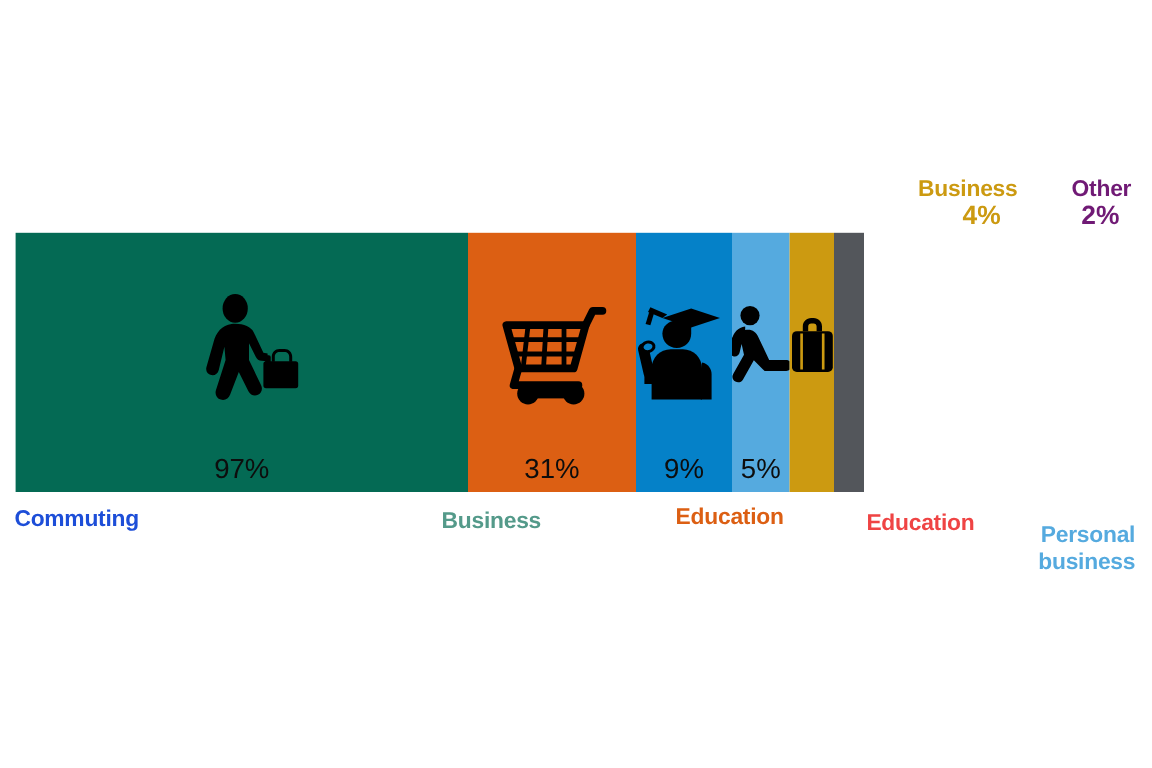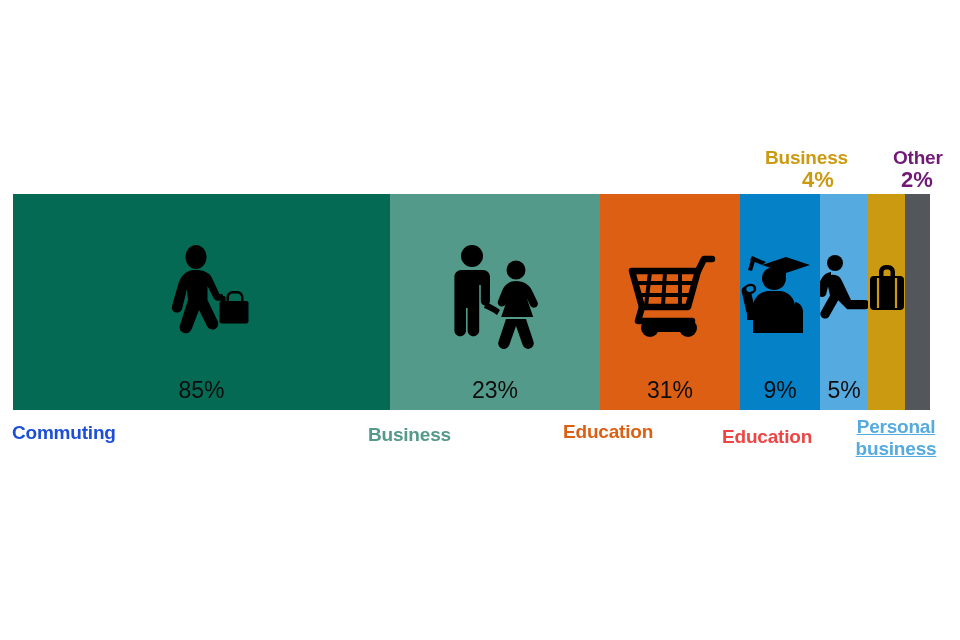--- a/index.html
+++ b/index.html
@@ -109,21 +109,21 @@
     font-weight: bold;
     font-size: 19px;
     line-height: 1.18;
     white-space: pre-line;
     letter-spacing: -0.2px;
   }
   #label-commuting      { left: 12px;  top: 422px; }
   #label-leisure        { left: 368px; top: 424px; }
   #label-shopping       { left: 563px; top: 421px; }
   #label-education      { left: 722px; top: 426px; }
-  #label-personal       { left: 846px; top: 416px; text-align: center; width: 100px; text-decoration: underline;}
+  #label-personal       { left: 846px; top: 436px; text-align: right; width: 100px;}
 </style>
 </head>
 <body>
 
 <div id="chart-root">
 
   <div class="top-callout" id="callout-business" style="color:#CC9A11">
     <span class="cat">Business</span>
     <span class="pct">4%</span>
   </div>
@@ -140,41 +140,23 @@
         <svg width="110" height="110" viewBox="0 0 110 110" aria-hidden="true">
           <g fill="#000000">
             <ellipse cx="49" cy="17" rx="10.5" ry="12"></ellipse>
             <path d="M46 30 C38 31 33 37 31 45 L25 66 C24.2 69.2 26 72 29 72.6 C32 73.2 34.6 71.4 35.3 68.3 L40 49 L41 60 L33 85 C31.8 88.6 33.6 92 37 93 C40.4 94 43.6 92.2 44.8 88.8 L52 70 L60 86 C61.6 89.2 65 90.4 68 89 C71 87.6 72.1 84 70.6 81 L60.5 60 L60.5 46 L66 57 C67 59.2 68.8 60.6 71 60.7 L76 61 L76 54.5 L72.5 54 L64.5 37 C62 32 55 29.3 46 30 Z"></path>
             <rect x="74" y="56" width="4.6" height="12" rx="1.6"></rect>
             <path d="M79.5 61.5 h2.5 v-4.2 c0-2.2 1.7-3.9 3.9-3.9 h4.2 c2.2 0 3.9 1.7 3.9 3.9 v4.2 h2.5 v-4.2 c0-3.6-2.8-6.4-6.4-6.4 h-4.2 c-3.6 0-6.4 2.8-6.4 6.4 Z"></path>
             <rect x="72.5" y="61" width="29" height="22.5" rx="2.2"></rect>
           </g>
         </svg>
       </span>
-      <span class="seg-pct">85%</span>
-    </div>
-
-    <div class="segment" style="width:210px;background:#549A8A">
-      <span class="seg-icon">
-        <svg width="110" height="110" viewBox="0 0 110 110" aria-hidden="true">
-          <g fill="#000000">
-
-            <circle cx="32" cy="16" r="11"></circle>
-            <path d="M21 30 h22 c4 0 7 3 7 7 v24 c0 2.6-2 4.6-4.6 4.6 c-2.6 0-4.6-2-4.6-4.6 V45 h-1.6 v45.5 c0 3.2-2.6 5.8-5.8 5.8 c-3.2 0-5.8-2.6-5.8-5.8 V68 h-1.6 v22.5 c0 3.2-2.6 5.8-5.8 5.8 c-3.2 0-5.8-2.6-5.8-5.8 V37 c0-4 3-7 7-7 Z"></path>
-
-            <path d="M46 62 c5 2 10 5 14 8 l-3 5 c-4-3-9-5.5-13-7 Z"></path>
-
-            <circle cx="76" cy="30" r="9.5"></circle>
-            <path d="M76 41 c-7 0-12 4-14 10 l-4 10 c-0.8 2.2 0.3 4.4 2.5 5.2 c2.2 0.8 4.4-0.3 5.2-2.5 l2-5.6 l-6.5 19 h32 l-6.5-19 l3.4 7.2 c1 2.1 3.4 3 5.5 2 c2.1-1 2.8-3.4 1.9-5.4 l-5.3-11 C89.5 45 84 41 76 41 Z"></path>
-            <path d="M66 79 l-7.5 22.5 c-1 3 0.6 6.2 3.6 7.2 c3 1 6.2-0.6 7.2-3.6 L76 86 l6.7 19 c1 3 4.2 4.6 7.2 3.6 c3-1 4.6-4.2 3.6-7.2 L86 79 Z"></path>
-          </g>
-        </svg>
-      </span>
-      <span class="seg-pct">23%</span>
-    </div>
+      <span class="seg-pct">97%</span>
+    </div>
+
 
     <div class="segment" style="width:140px;background:#DC5F13">
       <span class="seg-icon">
         <svg width="100" height="100" viewBox="0 0 100 100" aria-hidden="true">
           <g fill="none" stroke="#000000" stroke-width="6.5" stroke-linecap="round" stroke-linejoin="round">
             <path d="M12 26 h66 l-10 36 h-46 Z"></path>
             <path d="M78 26 l6-12 h8"></path>
             <path d="M22 62 l-4 14 h54"></path>
           </g>
           <g stroke="#000000" stroke-width="4">

